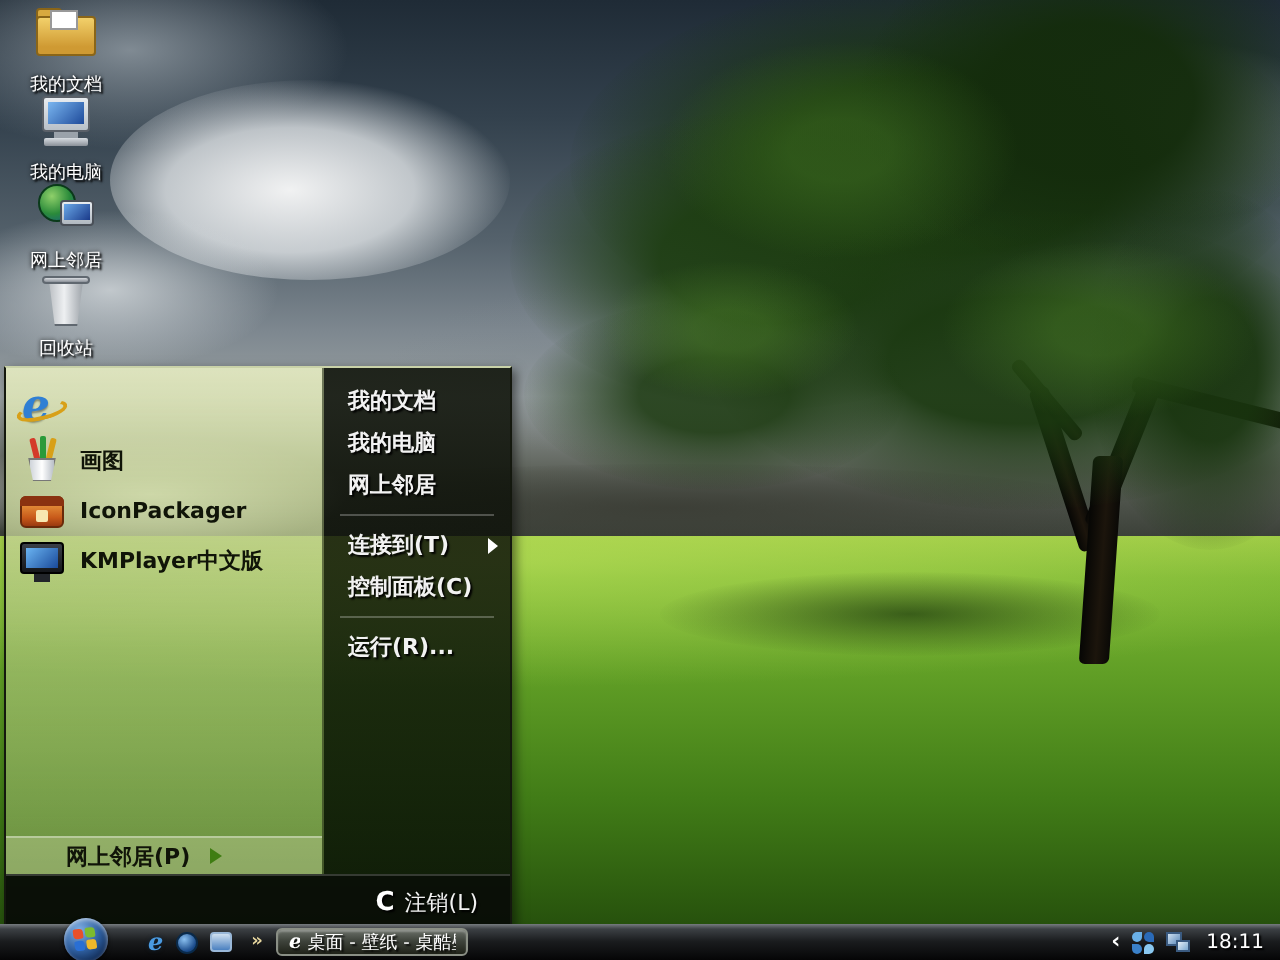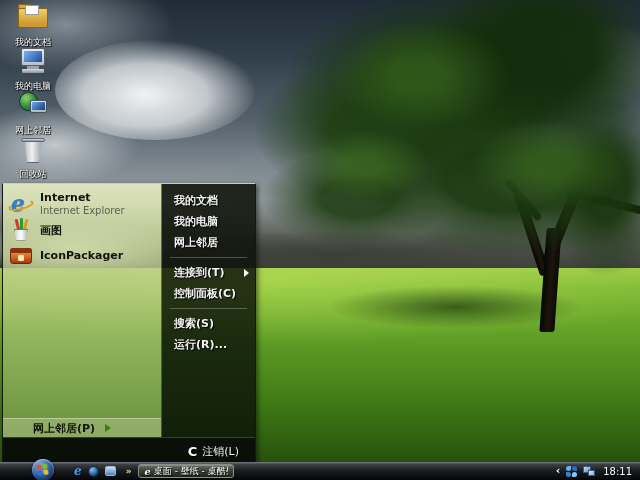--- a/index.html
+++ b/index.html
@@ -230,56 +230,62 @@
   </div>
 
   <div class="start-menu">
     <div class="menu-body">
       <div class="left-panel">
         <div class="mi two">
           <span class="mic i-ie">
               <span class="e">e</span>
               <span class="ring"></span>
             </span>
-          <span class="mtxt"><span>Internet</span><span class="msub">Internet Explorer</span></span>
         </div>
         <div class="mi">
           <span class="mic i-paint">
               <i class="b1"></i>
               <i class="b2"></i>
               <i class="b3"></i>
               <i class="cup"></i>
             </span>
           <span class="mtxt">画图</span>
         </div>
         <div class="mi">
           <span class="mic i-pkg">
               <i class="box"></i>
               <i class="lid"></i>
               <i class="tag"></i>
             </span>
           <span class="mtxt">IconPackager</span>
+        </div>
+        <div class="mi">
+          <span class="mic i-km">
+              <i class="mon"></i>
+              <i class="scr"></i>
+              <i class="base"></i>
+            </span>
+          <span class="mtxt">KMPlayer中文版</span>
         </div>
         <div class="all-programs">
           <span>网上邻居(P)</span>
           <span class="ap-arrow"></span>
         </div>
       </div>
       <div class="right-panel">
         <div class="rmi">我的文档</div>
         <div class="rmi">我的电脑</div>
         <div class="rmi">网上邻居</div>
         <hr class="rsep">
         <div class="rmi">
           <span>连接到(T)</span>
           <span class="sub-arrow"></span>
         </div>
         <div class="rmi">控制面板(C)</div>
         <hr class="rsep">
-        <div class="rmi">搜索(S)</div>
         <div class="rmi">运行(R)...</div>
       </div>
     </div>
     <div class="menu-footer">
       <div class="fbtn">
         <span class="ico-logoff">C</span>
         <span>注销(L)</span>
       </div>
     </div>
   </div>

